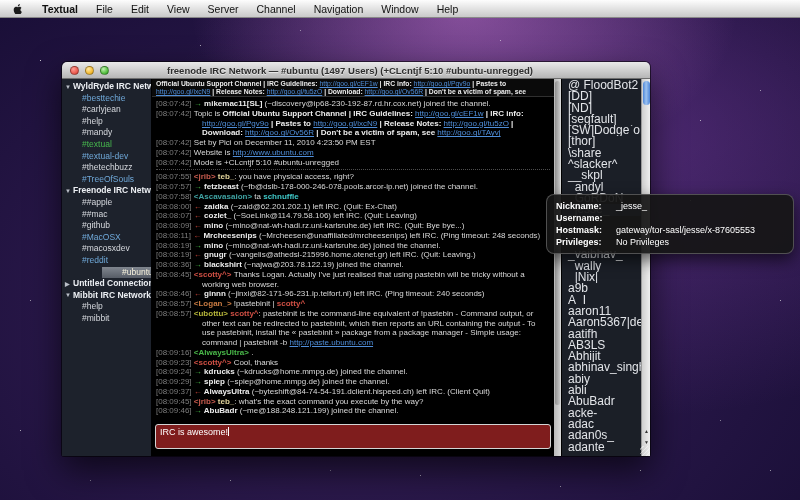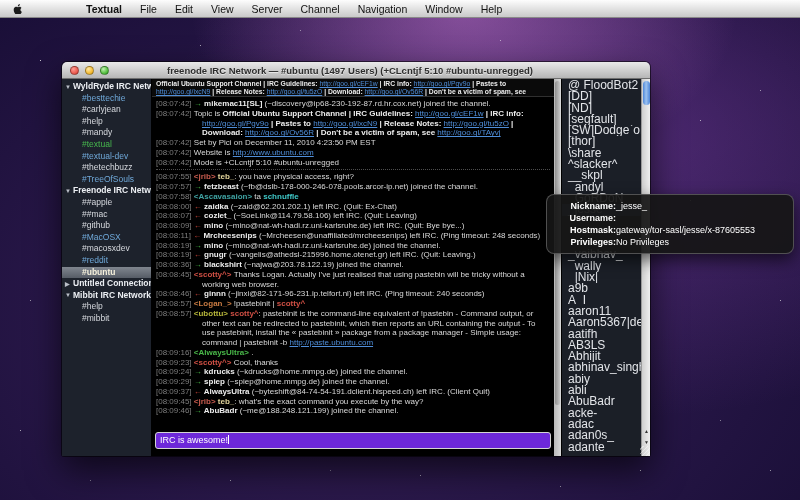--- a/index.html
+++ b/index.html
@@ -14,21 +14,21 @@
     box-shadow: 40px 60px #fff, 120px 140px rgba(255,255,255,.7), 230px 480px rgba(255,255,255,.8),
       330px 470px rgba(255,255,255,.6), 420px 475px rgba(255,255,255,.8), 560px 486px rgba(255,255,255,.7),
       640px 470px rgba(255,255,255,.9), 700px 120px rgba(255,255,255,.8), 760px 90px rgba(255,255,255,.7),
       780px 300px rgba(255,255,255,.8), 720px 420px rgba(255,255,255,.6), 30px 300px rgba(255,255,255,.7),
       20px 430px rgba(255,255,255,.8), 90px 480px rgba(255,255,255,.6), 690px 200px rgba(255,255,255,.9),
       750px 250px rgba(255,255,255,.5), 500px 40px rgba(255,255,255,.7), 300px 30px rgba(255,255,255,.6),
       200px 45px rgba(255,255,255,.8), 770px 470px rgba(255,255,255,.7); }
   
   .menubar { position:absolute; left:0; top:0; width:800px; height:18px;
     background:linear-gradient(#fdfdfd,#c9c9c9); border-bottom:1px solid #888;
-    display:flex; align-items:center; font-size:10.5px; color:#111; z-index:50;gap:44px; }
+    display:flex; align-items:center; font-size:10.5px; color:#111; z-index:50; }
   .apple { width:11px; height:11px; margin:0 10px 0 12px; }
   .menu-item { padding:0 9px; cursor:default; }
   .menu-item.first { font-weight:bold; }
   
   .window { position:absolute; left:62px; top:62px; width:588px; height:394px;
     border-radius:5px 5px 2px 2px; box-shadow:0 14px 34px rgba(0,0,0,.65), 0 0 0 1px rgba(0,0,0,.55);
     overflow:visible; z-index:10; }
   .titlebar { height:17px; border-radius:5px 5px 0 0;
     background:linear-gradient(#e9e9e9,#b6b6b6); border-bottom:1px solid #6e6e6e;
     display:flex; align-items:center; position:relative; }
@@ -41,39 +41,39 @@
   .window-body { display:flex; height:377px; background:#000; overflow:hidden; }
   
   .sidebar { width:90px; background:#1d222c; border-right:1px solid #000; padding-top:2px;
     font-size:8.5px; color:#d6d9de; overflow:hidden; flex:none; }
   .sb-row { height:11.6px; line-height:11.6px; white-space:nowrap; overflow:hidden; cursor:default; }
   .sb-group { font-weight:bold; color:#eceff3; padding-left:3px; }
   .sb-arrow { display:inline-block; width:8px; font-size:6px; color:#b9bec7; vertical-align:0.5px; }
   .sb-chan { padding-left:20px; color:#d6d9de; }
   .sb-chan.blue { color:#6fa8d8; }
   .sb-chan.green { color:#46b74d; }
-  .sb-chan.sel { background:linear-gradient(#80868f,#565c66); color:#f7f2dd; font-weight:bold; }
+  .sb-chan.sel { background:linear-gradient(#80868f,#565c66); color:#f7f2dd; font-weight:normal;margin-left:40px; }
   
   .chat-col { flex:1; display:flex; flex-direction:column; background:#000; min-width:0; }
   .topicbar { flex:none; height:18px; background:#0a0a0a; border-bottom:1px solid #303030;
     font-size:6.8px; line-height:8.4px; padding:1px 4px; color:#ececec; overflow:hidden; }
   .topicbar .seg-text { color:#ececec; font-weight:bold; }
   .messages { flex:1; overflow:hidden; padding:2px 4px 0; font-size:8px; line-height:9.75px; color:#d9d9d9; }
   .msg { padding-left:46px; text-indent:-46px; }
   .ts { color:#7d7d7d; }
   .seg-join { color:#43b543; font-weight:bold; }
   .seg-part { color:#cc4337; font-weight:bold; }
   .seg-nickbold { color:#ededed; font-weight:bold; }
   .seg-nick { font-weight:bold; }
   .seg-mention { font-weight:bold; }
   .seg-link { color:#4f8ed9; text-decoration:underline; cursor:pointer; }
   .seg-text { color:#d9d9d9; }
   .msg-sep { border-top:1px dotted #4e4e4e; margin:2px 0; height:0; }
   .inputbar { flex:none; margin:2px 3px 7px; border:1px solid #d4d4d4; border-radius:3px;
-    background:#6d28d9; padding:2px 4px; font-size:9px; line-height:11px; color:#fff; height:17px; white-space:nowrap; overflow:hidden; }
+    background:#7f1d1d; padding:2px 4px; font-size:9px; line-height:11px; color:#fff; height:25px; white-space:nowrap; overflow:hidden; }
   .caret { display:inline-block; width:1px; height:9px; background:#fff; vertical-align:-1px; }
   
   .chat-scroll { flex:none; width:7px; background:linear-gradient(90deg,#b9b9b9,#d9d9d9); position:relative; }
   .chat-thumb { position:absolute; left:1px; top:2px; width:5px; height:86%; border-radius:3px;
     background:linear-gradient(90deg,#8f8f8f,#c6c6c6); }
   
   .userlist-wrap { flex:none; width:89px; display:flex; background:#1b1f27; border-left:1px solid #000; }
   .userlist { flex:1; padding-top:1px; font-size:12px; color:#e3e5e9; overflow:hidden; }
   .u-row { height:11.3px; line-height:11.3px; padding-left:6px; white-space:nowrap; overflow:hidden; cursor:default; }
   .u-row.selected { background:rgba(96,116,150,.55); }
@@ -83,21 +83,21 @@
   .ul-btn { position:absolute; left:0; width:9px; height:10px; font-size:5px; color:#333; text-align:center; line-height:10px; }
   .ul-btn.up { bottom:20px; }
   .ul-btn.down { bottom:9px; }
   .grip { position:absolute; right:0; bottom:0; width:10px; height:10px;
     background:repeating-linear-gradient(135deg, transparent 0 2px, rgba(255,255,255,.45) 2px 3px); }
   
   .tooltip { position:absolute; left:546px; top:194px; width:248px; z-index:40;
     background:rgba(22,22,22,.93); border:1px solid rgba(120,120,120,.6); border-radius:8px;
     box-shadow:0 6px 16px rgba(0,0,0,.6); padding:5px 9px; font-size:9px; line-height:12px; color:#fff; }
   .tt-row { display:flex; }
-  .tt-label { width:60px; font-weight:bold; flex:none;text-align:right; }
+  .tt-label { width:60px; font-weight:bold; flex:none; }
   .tt-value { flex:1; white-space:nowrap; }
 </style>
 </head>
 <body>
 
 <div class="desktop">
   <div class="stars"></div>
 
   <div class="menubar">
     <svg class="apple" viewBox="0 0 16 16">

